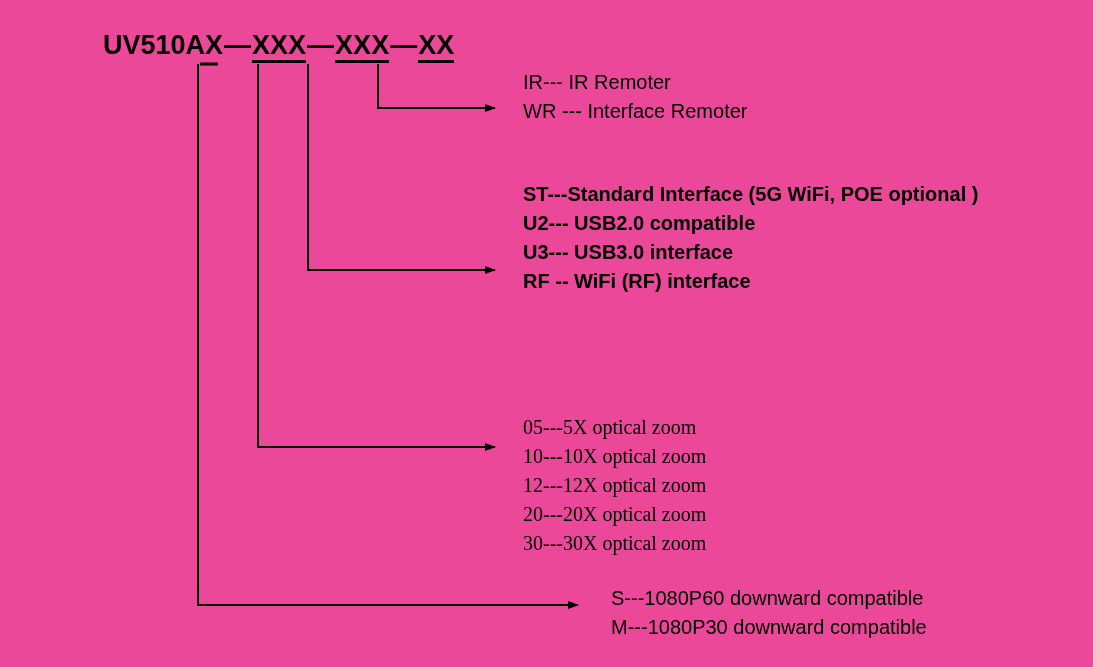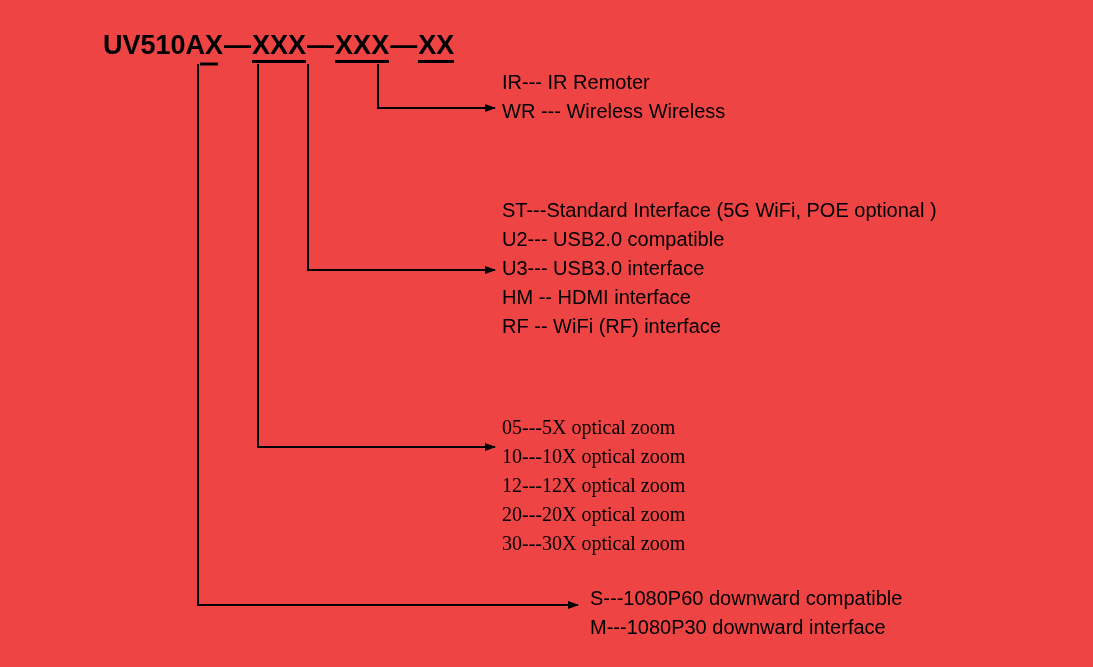--- a/index.html
+++ b/index.html
@@ -9,21 +9,21 @@
     background: #ffffff;
   }
   body {
     font-family: "Liberation Sans", sans-serif;
     color: #000000;
   }
   #diagram {
     position: relative;
     width: 1093px;
     height: 667px;
-    background: #ef4444;
+    background: #ec4899;
     overflow: hidden;
   }
   
   #model-code {
     position: absolute;
     left: 103px;
     top: 32px;
     font-size: 27px;
     font-weight: bold;
     letter-spacing: 0px;
@@ -54,23 +54,24 @@
   .text-block {
     position: absolute;
     font-size: 20px;
     line-height: 29px;
     white-space: nowrap;
     color: #000000;
   }
   .text-block .line {
     display: block;
     height: 29px;
+    margin-left: 21px;
   }
   #block-remote   { left: 502px; top: 68px; }
-  #block-interface{ left: 502px; top: 196px; }
+  #block-interface{ left: 502px; top: 180px; font-weight: bold; }
   #block-zoom     { left: 502px; top: 413px; font-family: Liberation Serif, serif; }
   #block-resolution { left: 590px; top: 584px; }
 </style>
 </head>
 <body>
 
 <div id="diagram">
 
   <div id="model-code">
     <span class="seg">UV510AX</span><span class="dash">—</span><span class="seg underlined">XXX</span><span class="dash">—</span><span class="seg underlined">XXX</span><span class="dash">—</span><span class="seg underlined">XX</span>
@@ -97,37 +98,36 @@
       <path d="M308,64 L308,270 L495,270" fill="none" stroke="#000000" stroke-width="2" marker-end="url(#arrowhead)"></path>
     </g>
 
     <g>
       <path d="M378,64 L378,108 L495,108" fill="none" stroke="#000000" stroke-width="2" marker-end="url(#arrowhead)"></path>
     </g>
   </svg>
 
   <div class="text-block" id="block-remote">
     <span class="line">IR--- IR Remoter</span>
-    <span class="line">WR --- Wireless Wireless</span>
+    <span class="line">WR --- Interface Remoter</span>
   </div>
 
   <div class="text-block" id="block-interface">
     <span class="line">ST---Standard Interface (5G WiFi, POE optional )</span>
     <span class="line">U2--- USB2.0 compatible</span>
     <span class="line">U3--- USB3.0 interface</span>
-    <span class="line">HM -- HDMI interface</span>
     <span class="line">RF -- WiFi (RF) interface</span>
   </div>
 
   <div class="text-block" id="block-zoom">
     <span class="line">05---5X optical zoom</span>
     <span class="line">10---10X optical zoom</span>
     <span class="line">12---12X optical zoom</span>
     <span class="line">20---20X optical zoom</span>
     <span class="line">30---30X optical zoom</span>
   </div>
 
   <div class="text-block" id="block-resolution">
     <span class="line">S---1080P60 downward compatible</span>
-    <span class="line">M---1080P30 downward interface</span>
+    <span class="line">M---1080P30 downward compatible</span>
   </div>
 
 </div>
 
 </body></html>

